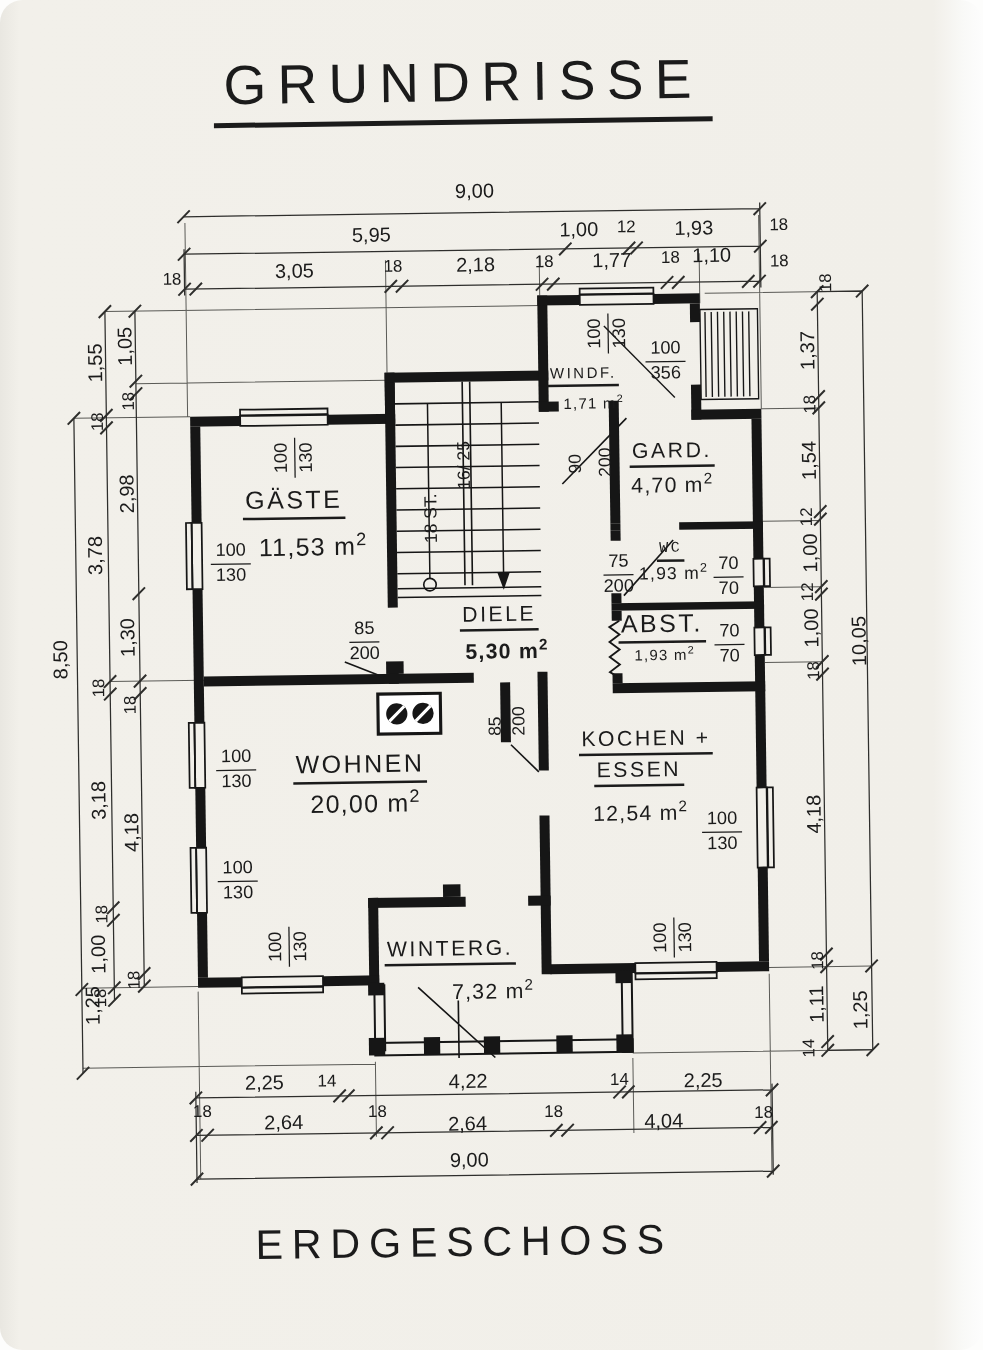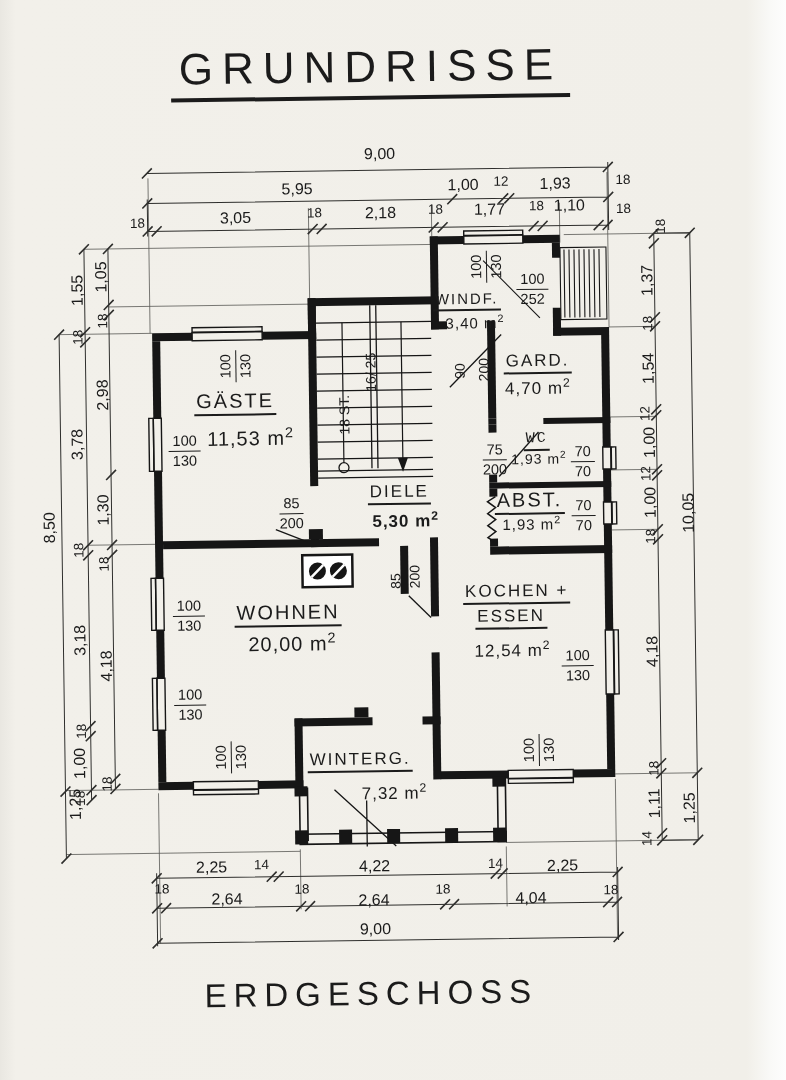--- a/index.html
+++ b/index.html
@@ -1,30 +1,30 @@
 <!DOCTYPE html>
 <html><head>
 <meta charset="utf-8">
 <style>
   html,body{margin:0;padding:0;}
   body{width:786px;height:1080px;overflow:hidden;background:#fdfdfc;}
   .page{position:relative;width:786px;height:1080px;
     background:linear-gradient(90deg,#e9e7e1 0%,#f2f0ea 2%,#f1efe9 95%,#f9f9f7 98%,#fdfdfd 100%);
-    font-family:"Liberation Sans",sans-serif;color:#1b1b1b;}
+    font-family:"Liberation Sans",sans-serif;color:#1b1b1b;border-radius:18px;}
   .plan{position:absolute;left:0;top:0;width:786px;height:1080px;transform:rotate(-0.8deg);transform-origin:50% 50%;}
   svg{position:absolute;left:0;top:0;}
   .lbl{position:absolute;white-space:nowrap;transform:translate(-50%,-50%);color:#1b1b1b;line-height:1;}
   .v{transform:translate(-50%,-50%) rotate(-90deg);}
   .title{font-size:44px;letter-spacing:9px;border-bottom:4px solid #1b1b1b;padding:0 8px 7px 8px;}
   .footer{font-size:33px;letter-spacing:7px;}
   .dim{font-size:16px;}
   .dim-sm{font-size:13.5px;}
   .rname{letter-spacing:2px;border-bottom:2px solid #1b1b1b;padding:0 2px 3px 2px;}
   .rarea{letter-spacing:1px;}
-  .f20{font-size:20px;} .f17{font-size:17px;} .f16{font-size:20px;} .f15{font-size:15px;} .f14{font-size:14px;}
+  .f20{font-size:20px;} .f17{font-size:17px;} .f16{font-size:20px;} .f15{font-size:12px;} .f14{font-size:14px;}
   .frac{display:flex;flex-direction:column;align-items:center;font-size:14.5px;line-height:1.15;}
   .frac .num{border-bottom:1.5px solid #1b1b1b;padding:0 4px 1px 4px;}
   .frac .den{padding-top:1px;}
   sup{font-size:0.72em;}
 </style>
 </head>
 <body>
 
 <div class="page">
 <div class="plan">
@@ -169,21 +169,21 @@
     <path stroke-width="1.3" d="M331 789 L392 846 M363 800 V846"></path>
   </g>
 </svg>
 
 <div class="lbl title" style="left:377px;top:72px;">GRUNDRISSE</div>
 <div class="lbl footer" style="left:365px;top:993px;">ERDGESCHOSS</div>
 
 <div class="lbl rname f20" style="left:237px;top:401px;">GÄSTE</div>
 <div class="lbl rarea f20" style="left:252px;top:435px;"><span>11,53 m</span><sup>2</sup></div>
 <div class="lbl rname f15" style="left:470px;top:302px;">WINDF.</div>
-<div class="lbl rarea f15" style="left:478px;top:323px;"><span>3,40 m</span><sup>2</sup></div>
+<div class="lbl rarea f15" style="left:478px;top:323px;"><span>1,71 m</span><sup>2</sup></div>
 <div class="lbl rname f17" style="left:540px;top:365px;">GARD.</div>
 <div class="lbl rarea f17" style="left:540px;top:389px;"><span>4,70 m</span><sup>2</sup></div>
 <div class="lbl rname f15" style="left:538px;top:443px;font-family:Liberation Mono, monospace;">WC</div>
 <div class="lbl rarea f14" style="left:540px;top:460px;"><span>1,93 m</span><sup>2</sup></div>
 <div class="lbl rname f16" style="left:530px;top:504px;">ABST.</div>
 <div class="lbl rarea f15" style="left:532px;top:525px;"><span>1,93 m</span><sup>2</sup></div>
 <div class="lbl rname f17" style="left:400px;top:494px;">DIELE</div>
 <div class="lbl rarea f17" style="left:406px;top:520px;font-weight:bold;"><span>5,30 m</span><sup>2</sup></div>
 <div class="lbl rname f20" style="left:287px;top:613px;">WOHNEN</div>
 <div class="lbl rarea f20" style="left:291px;top:641px;"><span>20,00 m</span><sup>2</sup></div>
@@ -232,21 +232,21 @@
         <span class="num">70</span>
         <span class="den">70</span>
       </div>
 <div class="lbl frac" style="left:584px;top:518px;">
         <span class="num">70</span>
         <span class="den">70</span>
       </div>
 
 <div class="lbl frac" style="left:536px;top:291px;">
         <span class="num">100</span>
-        <span class="den">252</span>
+        <span class="den">356</span>
       </div>
 <div class="lbl v f14" style="left:462px;top:372px;">90</div>
 <div class="lbl v f14" style="left:486px;top:371px;">200</div>
 <div class="lbl frac" style="left:496px;top:461px;">
         <span class="num">75</span>
         <span class="den">200</span>
       </div>
 <div class="lbl frac" style="left:292px;top:512px;">
         <span class="num">85</span>
         <span class="den">200</span>

